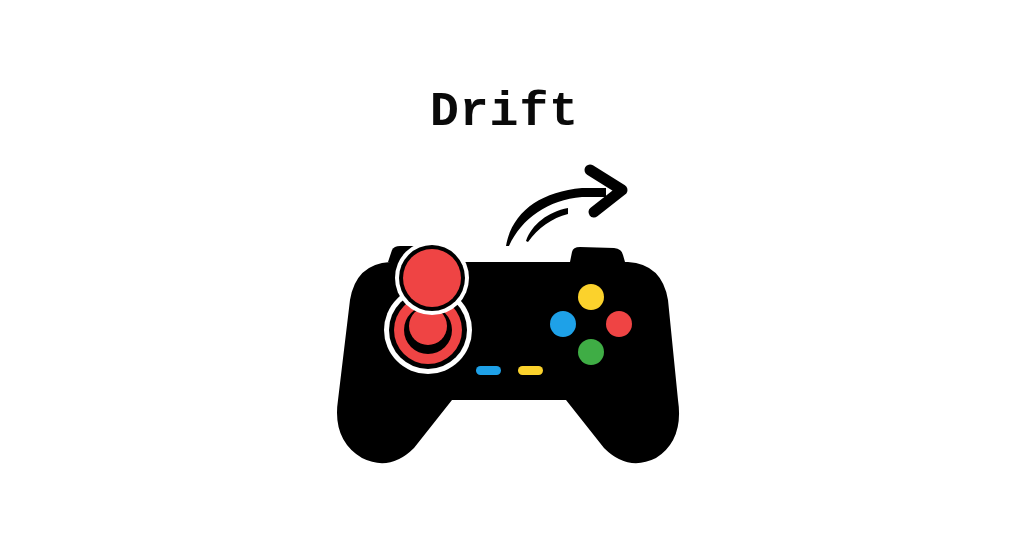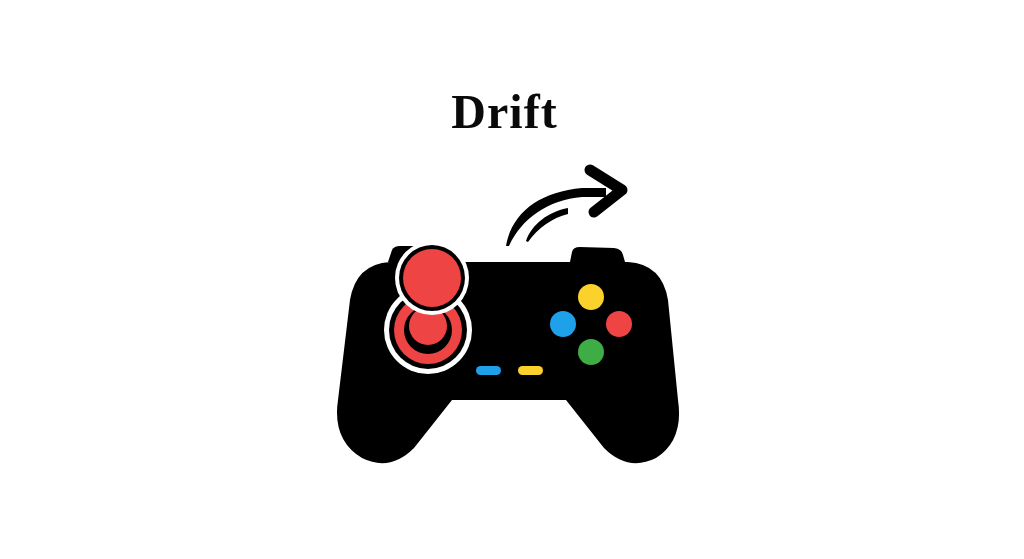--- a/index.html
+++ b/index.html
@@ -13,21 +13,21 @@
       position: relative;
       overflow: hidden;
       font-family: "DejaVu Sans", sans-serif;
     }
     .title {
       position: absolute;
       left: 0;
       width: 1009px;
       top: 84px;
       text-align: center;
-      font-family: Liberation Serif, serif;
+      font-family: Liberation Mono, monospace;
       font-weight: bold;
       font-size: 48px;
       letter-spacing: 1px;
       color: #0a0a0a;
       line-height: 56px;
     }
     svg.art {
       position: absolute;
       left: 0;
       top: 0;

